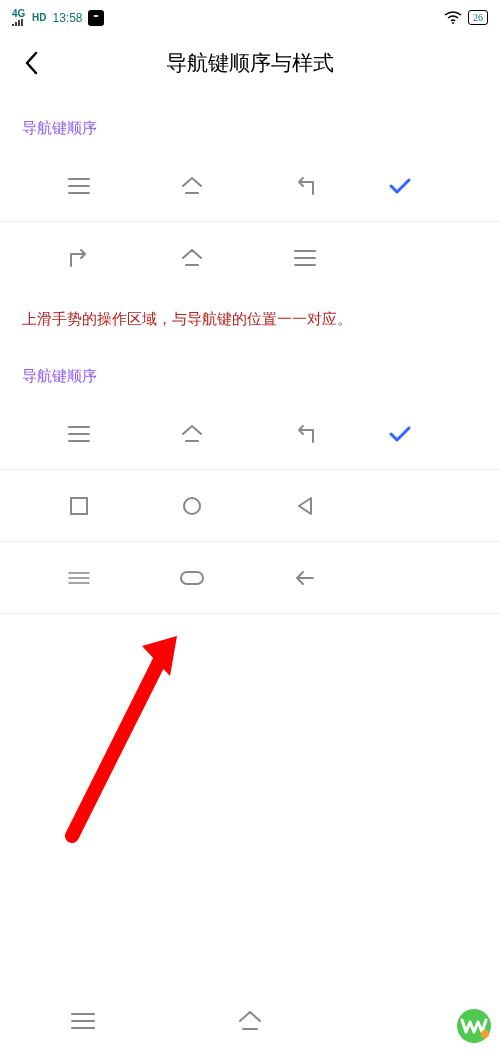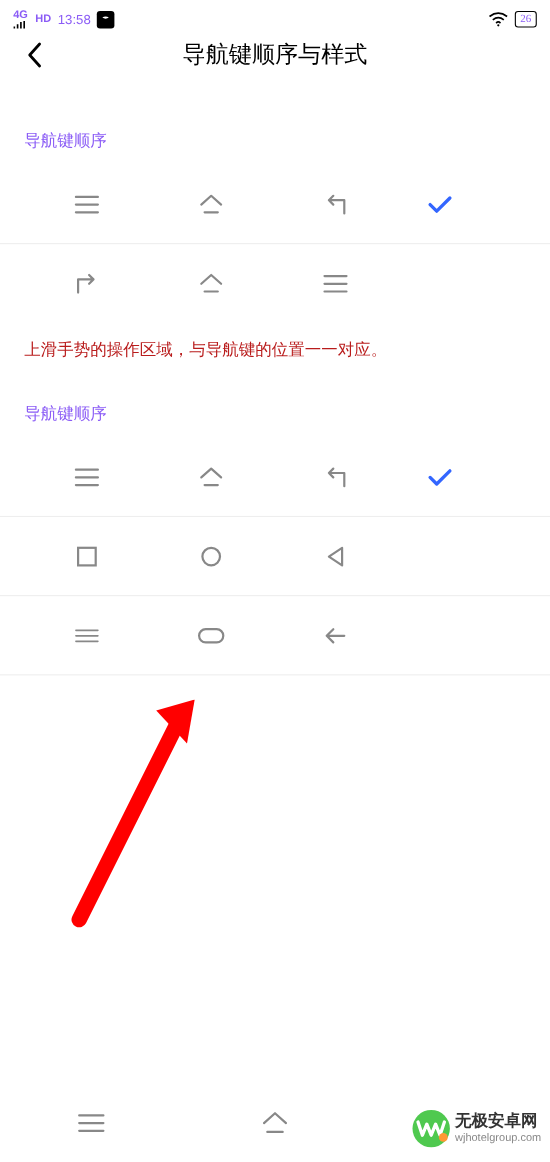--- a/index.html
+++ b/index.html
@@ -13,35 +13,35 @@
     }
     
     
     .status-bar {
       height: 35px;
       display: flex;
       justify-content: space-between;
       align-items: center;
       padding: 4px 12px;
       font-size: 14px;
-      color: #8b5cf6;
+      color: #0f766e;
     }
     .status-left { display: flex; align-items: center; gap: 6px; }
     .status-right { display: flex; align-items: center; gap: 6px; font-family: Liberation Serif, serif; }
     .signal-text { font-size: 10px; font-weight: 600; line-height: 1; }
     .signal-hd { display: flex; flex-direction: column; }
     .time { font-size: 12px; font-weight: 500; }
     .notif-icon { width: 16px; height: 16px; background: #000; border-radius: 3px; display: flex; align-items: center; justify-content: center; }
     .battery { border: 1px solid #000; border-radius: 3px; padding: 1px 4px; font-size: 10px; }
     
     
     .header {
       height: 56px;
       display: flex;
-      align-items: flex-start;
+      align-items: center;
       padding: 0 16px;
       position: relative;
     }
     .back-btn { width: 30px; height: 30px; display: flex; align-items: center; justify-content: center; }
     .header-title {
       position: absolute;
       left: 50%;
       transform: translateX(-50%);
       font-size: 21px;
       font-weight: 500;
@@ -313,17 +313,13 @@
     <svg width="26" height="22" viewBox="0 0 26 22"></svg>
   </div>
 </div>
 
 <div class="watermark">
   <svg class="watermark-logo" width="36" height="36" viewBox="0 0 36 36">
     <circle cx="18" cy="18" r="17" fill="#4fc94f"></circle>
     <path d="M6 12 L10 24 L14 14 L18 24 L22 14 L26 24 L30 12" stroke="#fff" stroke-width="3" fill="none" stroke-linecap="round" stroke-linejoin="round"></path>
     <circle cx="29" cy="26" r="4" fill="#ff9933"></circle>
   </svg>
-  <div class="watermark-text">
-    <span class="watermark-brand">无极安卓网</span>
-    <span class="watermark-url">wjhotelgroup.com</span>
-  </div>
 </div>
 
 </body></html>

